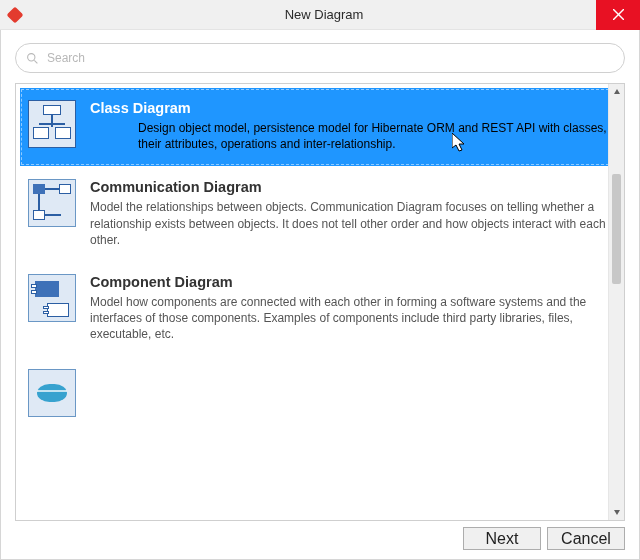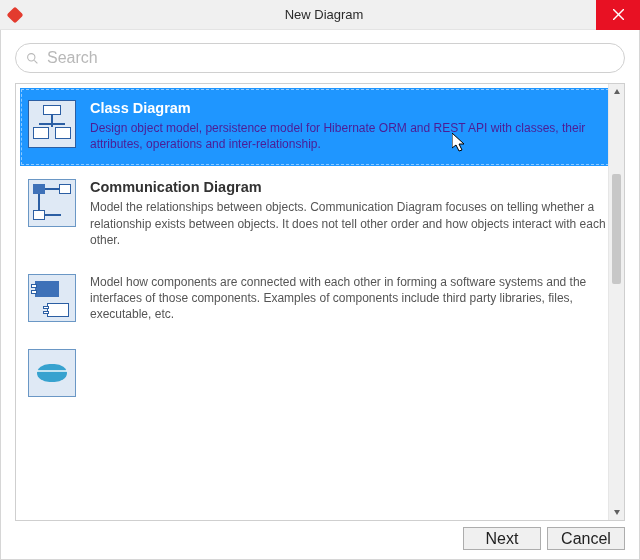--- a/index.html
+++ b/index.html
@@ -13,41 +13,41 @@
   .titlebar-title { position:absolute; left:8px; right:0; text-align:center; font-size:13px; color:#2a2a2a; }
   .titlebar-close { margin-left:auto; width:44px; height:30px; background:#e81123; display:flex; align-items:center; justify-content:center; color:#fff; font-size:14px; }
   .titlebar-close svg { width:11px; height:11px; stroke:#fff; stroke-width:1.4; }
 
   
   .dialog-body { position:absolute; top:30px; left:0; right:0; bottom:0; padding:13px 14px 11px 14px; border:1px solid #d6d6d6; border-top:none; background:#fff; }
 
   
   .search { width:100%; height:30px; border:1px solid #d0d0d0; border-radius:15px; display:flex; align-items:center; padding:0 10px; color:#b8b8b8; }
   .search svg { width:13px; height:13px; margin-right:6px; flex:none; }
-  .search input { border:none; outline:none; flex:1; font-size:16px; background:transparent; color:#404040; }
+  .search input { border:none; outline:none; flex:1; font-size:12px; background:transparent; color:#404040; }
   .search input::placeholder { color:#b8b8b8; }
 
   
   .listbox-wrap { margin-top:10px; border:1px solid #cfcfcf; height:438px; position:relative; background:#fff;padding-left:12px; }
   .listbox { position:absolute; inset:0; overflow:hidden; }
   .scrollbar { position:absolute; top:0; right:0; bottom:0; width:16px; background:#f0f0f0; border-left:1px solid #e6e6e6; }
   .scroll-arrow { height:16px; display:flex; align-items:center; justify-content:center; color:#606060; }
   .scroll-arrow svg { width:8px; height:8px; }
   .scroll-thumb { position:absolute; left:3px; right:3px; top:90px; height:110px; background:#c7c7c7; border-radius:2px; }
 
   .list { padding:4px 4px 0 4px; }
   .item { display:flex; padding:12px 10px 14px 8px; gap:14px; }
   .item.selected { background:#1f96ff; color:#fff; outline:1px dashed rgba(255,255,255,.5); outline-offset:-2px; margin:0 0 1px 0; }
   .item + .item { margin-top:0; }
   .thumb { width:48px; height:48px; border:1px solid #6a97c5; background:#dfe9f5; flex:none; position:relative; overflow:hidden; }
   .item.selected .thumb { border-color:#2b5ea3; }
   .title { font-weight:bold; font-size:14.5px; margin-bottom:4px; color:#333; }
   .item.selected .title { color:#fff; }
   .desc { font-size:12px; line-height:1.35; color:#555; }
-  .item.selected .desc { color:#4c1d95; }
+  .item.selected .desc { color:#000000;margin-left:48px; }
 
   
   .sh { position:absolute; background:#3e71b8; }
   .sh.blue { background:#3e71b8; }
   .sh.cyan { background:#37a2cf; }
   .sh.outline { background:#fff; border:1px solid #2b5ea3; }
 
   
   .footer { position:absolute; right:14px; bottom:9px; display:flex; gap:6px; }
   .btn { min-width:78px; height:23px; border:1px solid #adadad; background:#f0f0f0; font-size:16px; color:#222; display:flex; align-items:center; justify-content:center; padding:0 10px; }
@@ -115,20 +115,21 @@
         <div class="item">
           <div class="thumb">
             <span class="sh blue" style="left:6px;top:6px;width:24px;height:16px;"></span>
             <span class="sh outline" style="left:2px;top:9px;width:6px;height:4px;"></span>
             <span class="sh outline" style="left:2px;top:15px;width:6px;height:4px;"></span>
             <span class="sh outline" style="left:18px;top:28px;width:22px;height:14px;"></span>
             <span class="sh outline" style="left:14px;top:31px;width:6px;height:3px;"></span>
             <span class="sh outline" style="left:14px;top:36px;width:6px;height:3px;"></span>
           </div>
           <div style="flex:1">
+            <div class="title">Component Diagram</div>
             <div class="desc">Model how components are connected with each other in forming a software systems and the interfaces of those components. Examples of components include third party libraries, files, executable, etc.</div>
           </div>
         </div>
 
         <div class="item">
           <div class="thumb">
             <span class="sh cyan" style="left:8px;top:14px;width:30px;height:18px;border-radius:50%/60%;"></span>
             <span class="sh" style="left:8px;top:20px;width:30px;height:2px;background:#fff;opacity:.7;"></span>
           </div>
         </div>

